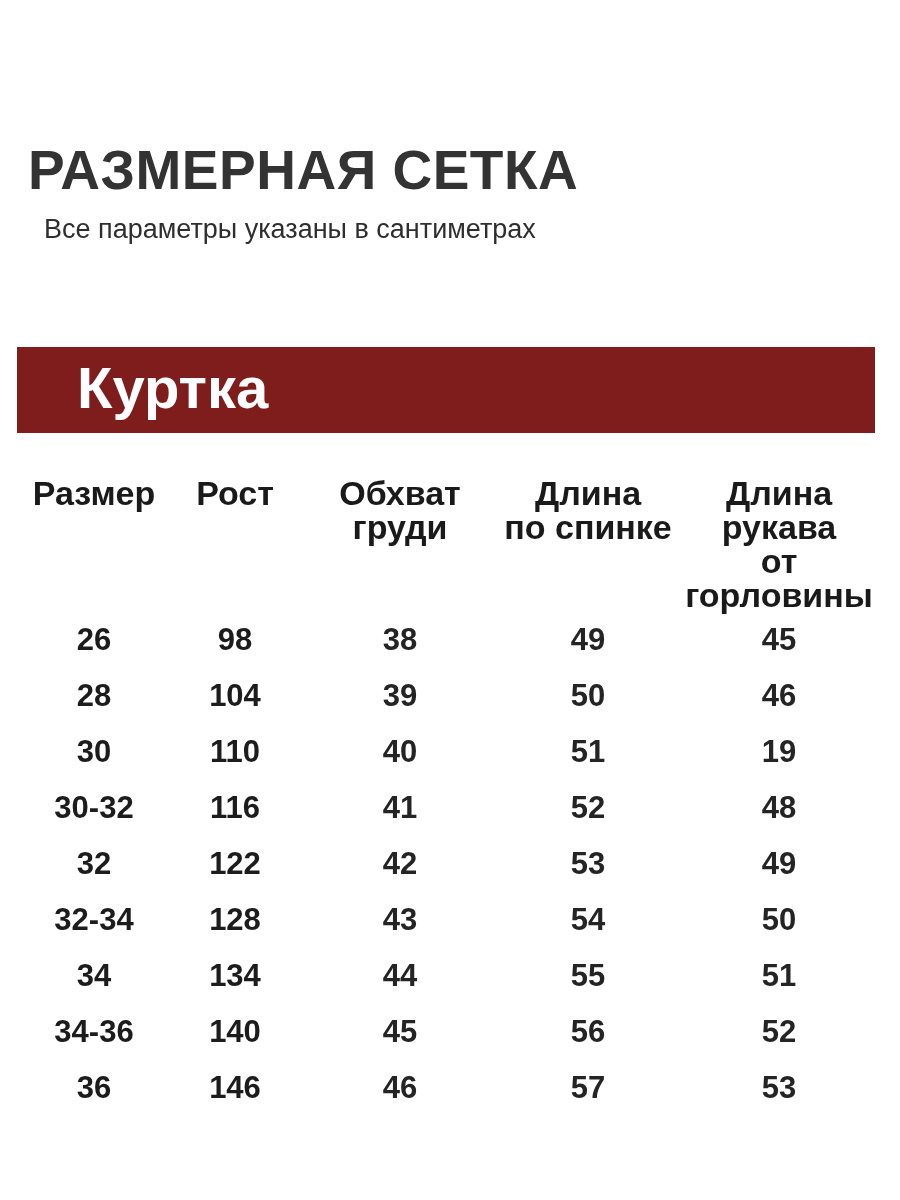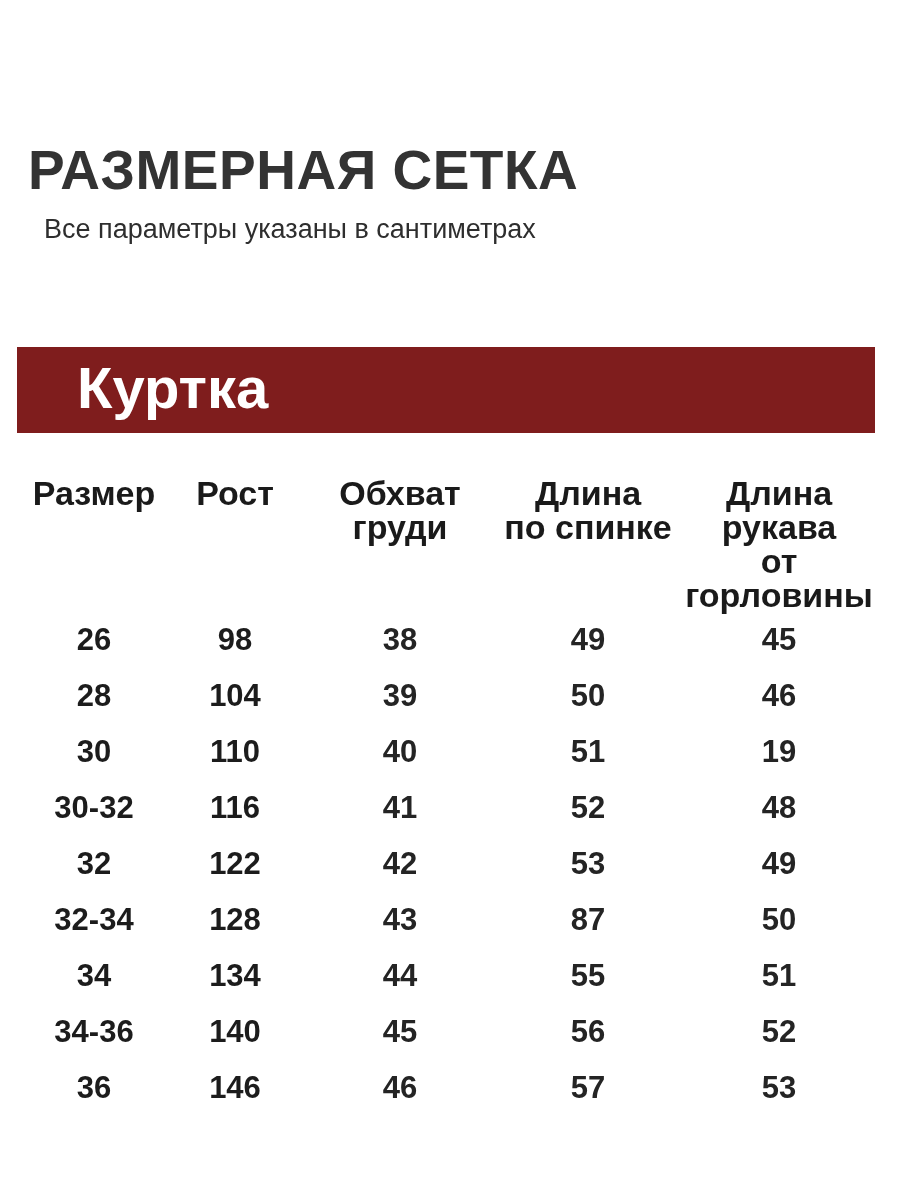--- a/index.html
+++ b/index.html
@@ -162,21 +162,21 @@
           <td class="strong">32</td>
           <td class="strong">122</td>
           <td>42</td>
           <td>53</td>
           <td>49</td>
         </tr>
         <tr>
           <td class="strong">32-34</td>
           <td class="strong">128</td>
           <td>43</td>
-          <td>87</td>
+          <td>54</td>
           <td>50</td>
         </tr>
         <tr>
           <td class="strong">34</td>
           <td class="strong">134</td>
           <td>44</td>
           <td>55</td>
           <td>51</td>
         </tr>
         <tr>

